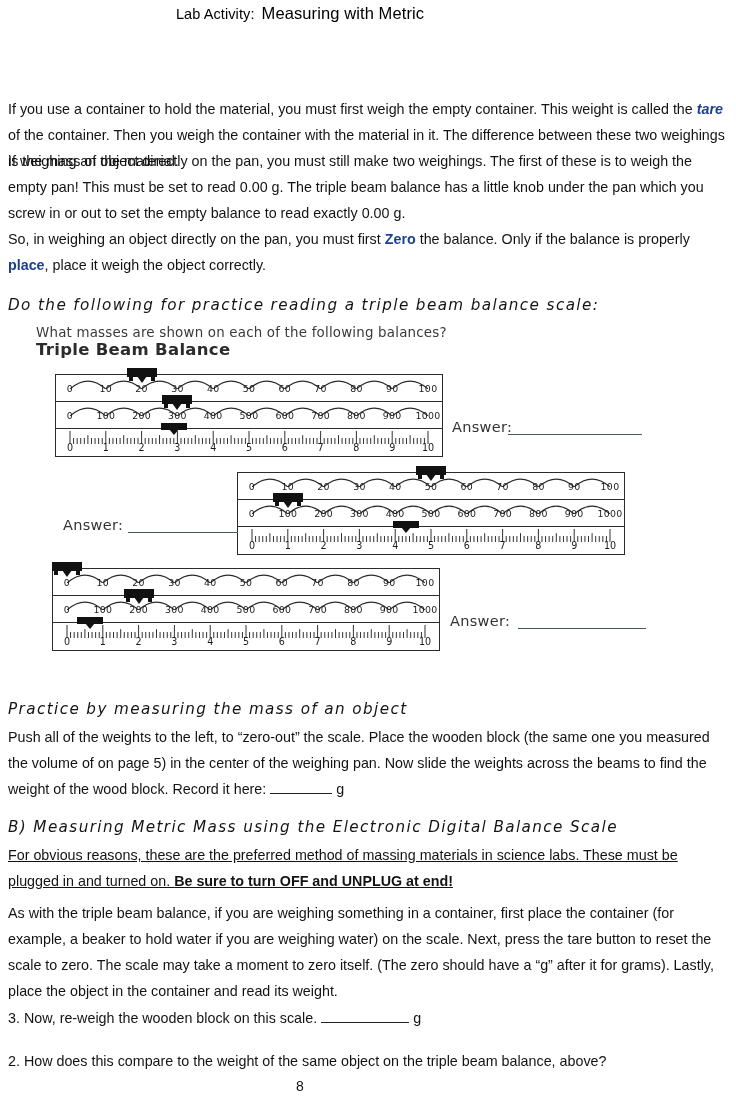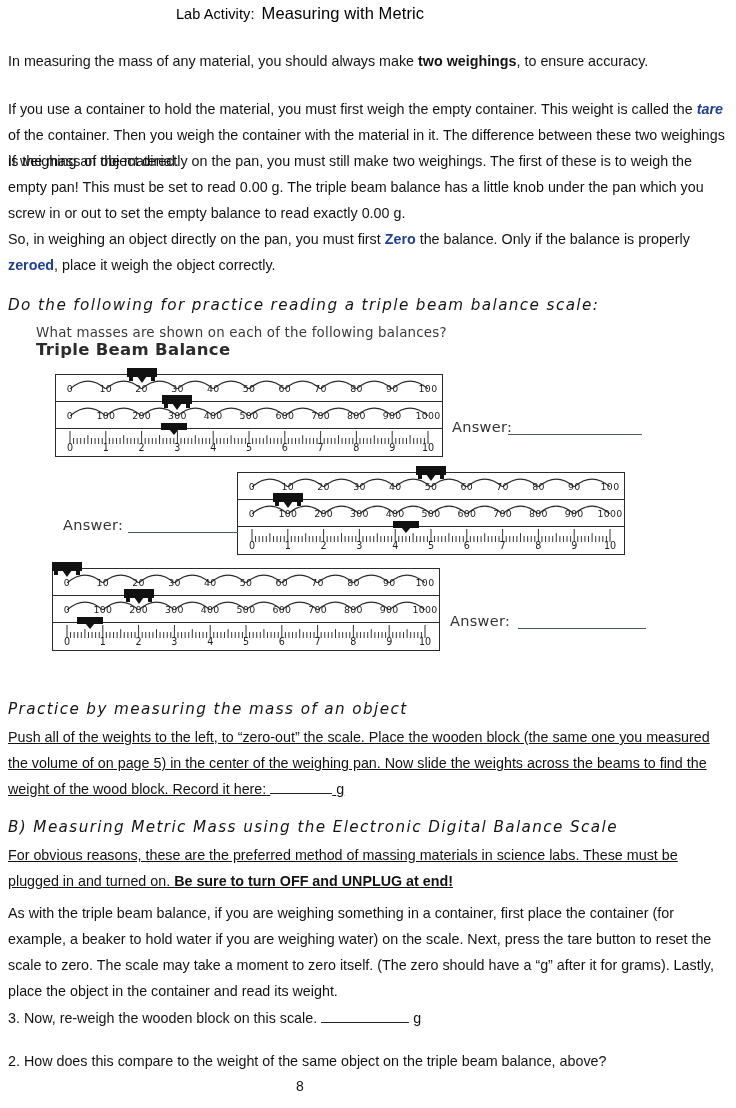--- a/index.html
+++ b/index.html
@@ -221,32 +221,29 @@
 </style>
 </head>
 <body>
 
 <div class="page">
 
   <div class="doc-title">
     <span class="t-small">Lab Activity:</span><span class="t-big">Measuring with Metric</span>
   </div>
 
-  <div class="body-text" style="top:48px;">
-    <span>In measuring the mass of any material, you should always make </span><b>two weighings</b><span>, to ensure accuracy.</span>
-  </div>
 
   <div class="body-text" style="top:96px;">
     <span>If you use a container to hold the material, you must first weigh the empty container. This weight is called the </span><span class="kw-blue">tare</span><span> of the container. Then you weigh the container with the material in it. The difference between these two weighings is the mass of the material.</span>
   </div>
 
   <div class="body-text" style="top:148px;">If weighing an object directly on the pan, you must still make two weighings. The first of these is to weigh the empty pan! This must be set to read 0.00 g. The triple beam balance has a little knob under the pan which you screw in or out to set the empty balance to read exactly 0.00 g.</div>
 
   <div class="body-text" style="top:226px;">
-    <span>So, in weighing an object directly on the pan, you must first </span><span class="kw-blue-up">Zero</span><span> the balance. Only if the balance is properly </span><span class="kw-blue-up">zeroed</span><span>, place it weigh the object correctly.</span>
+    <span>So, in weighing an object directly on the pan, you must first </span><span class="kw-blue-up">Zero</span><span> the balance. Only if the balance is properly </span><span class="kw-blue-up">place</span><span>, place it weigh the object correctly.</span>
   </div>
 
   <div class="script-head" style="top:296px;">Do the following for practice reading a triple beam balance scale:</div>
 
   <div class="worksheet">
 
     <div class="ws-q">What masses are shown on each of the following balances?</div>
     <div class="ws-title">Triple Beam Balance</div>
 
     <div class="balance" id="bal1" style="left:55px; top:52px; width:388px; height:83px;">
@@ -437,21 +434,21 @@
         <div class="rider legs" style="left: 14px; top: -7px;"></div>
         <div class="rider legs" style="left: 85.6px; top: 20px;"></div>
         <div class="rider-flat" style="left: 37.27px; top: 48px;"></div>
       </div>
     <div class="answer-label" style="left:450px; top:291px;">Answer:</div>
     <div class="answer-rule" style="left:518px; top:306px; width:128px;"></div>
   </div>
 
   <div class="script-head" style="top:700px;">Practice by measuring the mass of an object</div>
 
-  <div class="body-text" style="top:724px;text-decoration:underline;">
+  <div class="body-text" style="top:724px;">
     <span>Push all of the weights to the left, to “zero-out” the scale. Place the wooden block (the same one you measured the volume of on page 5) in the center of the weighing pan.  Now slide the weights across the beams to find the weight of the wood block.  Record it here:</span>
     <span class="blank" style="width:62px;"></span>
     <span>g</span>
   </div>
 
   <div class="script-head" style="top:818px;">B)   Measuring Metric Mass using the Electronic Digital Balance Scale</div>
 
   <div class="body-text" style="top:842px;text-decoration:underline;">
     <span>For obvious reasons, these are the preferred method of massing materials in science labs. These must be plugged in and turned on.  </span><b>Be sure to turn OFF and UNPLUG at end!</b>
   </div>

